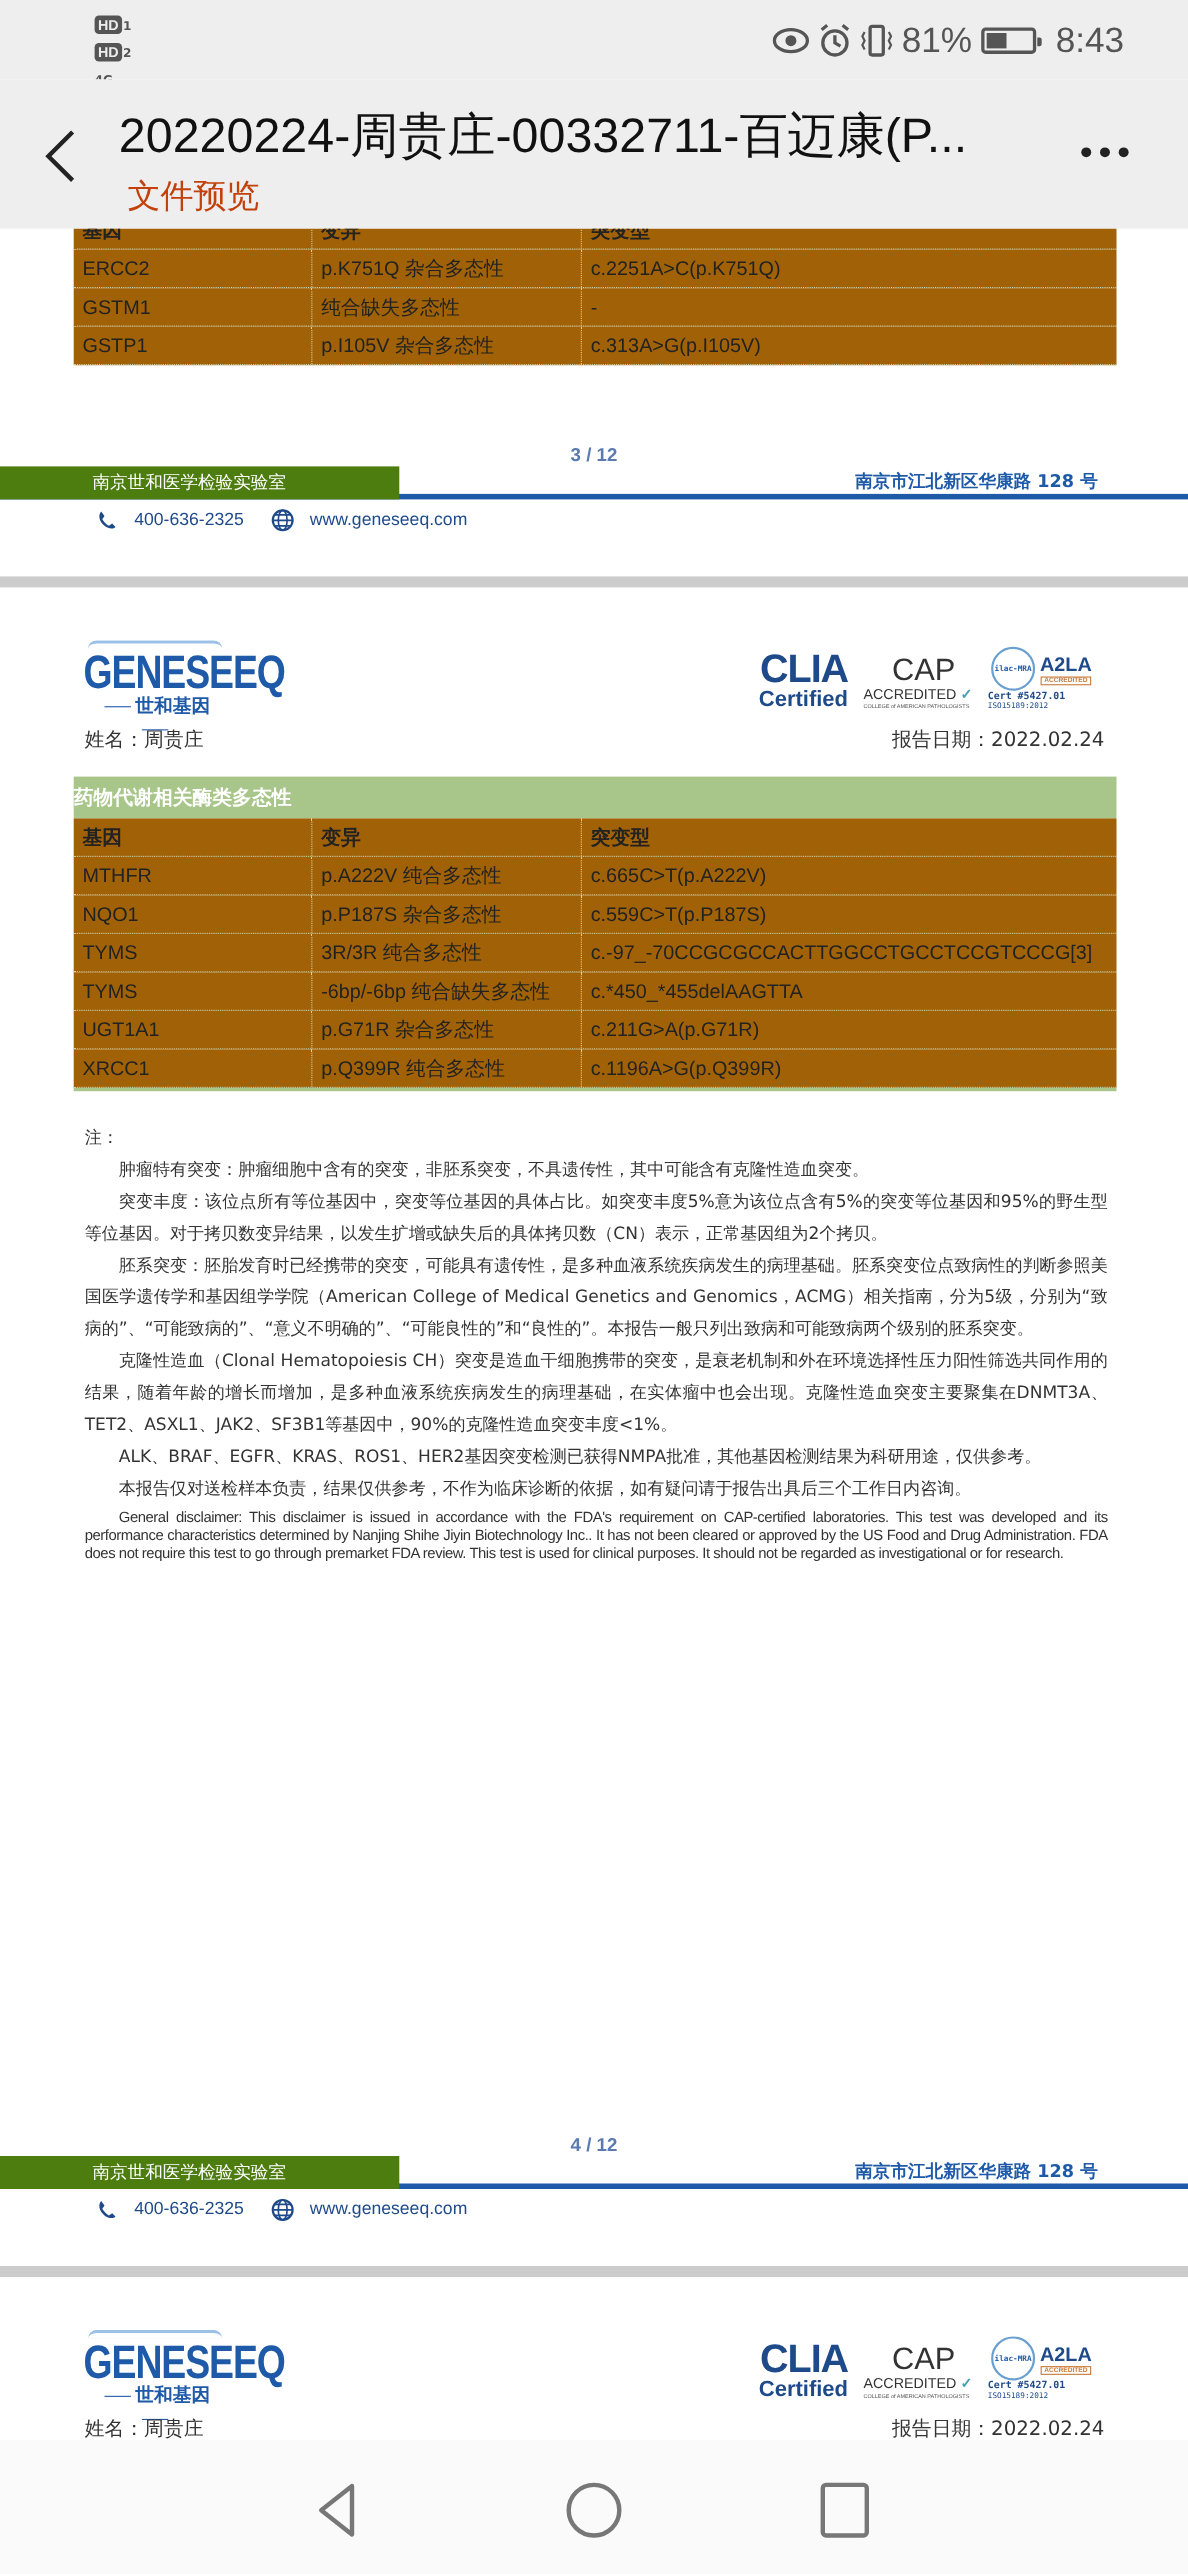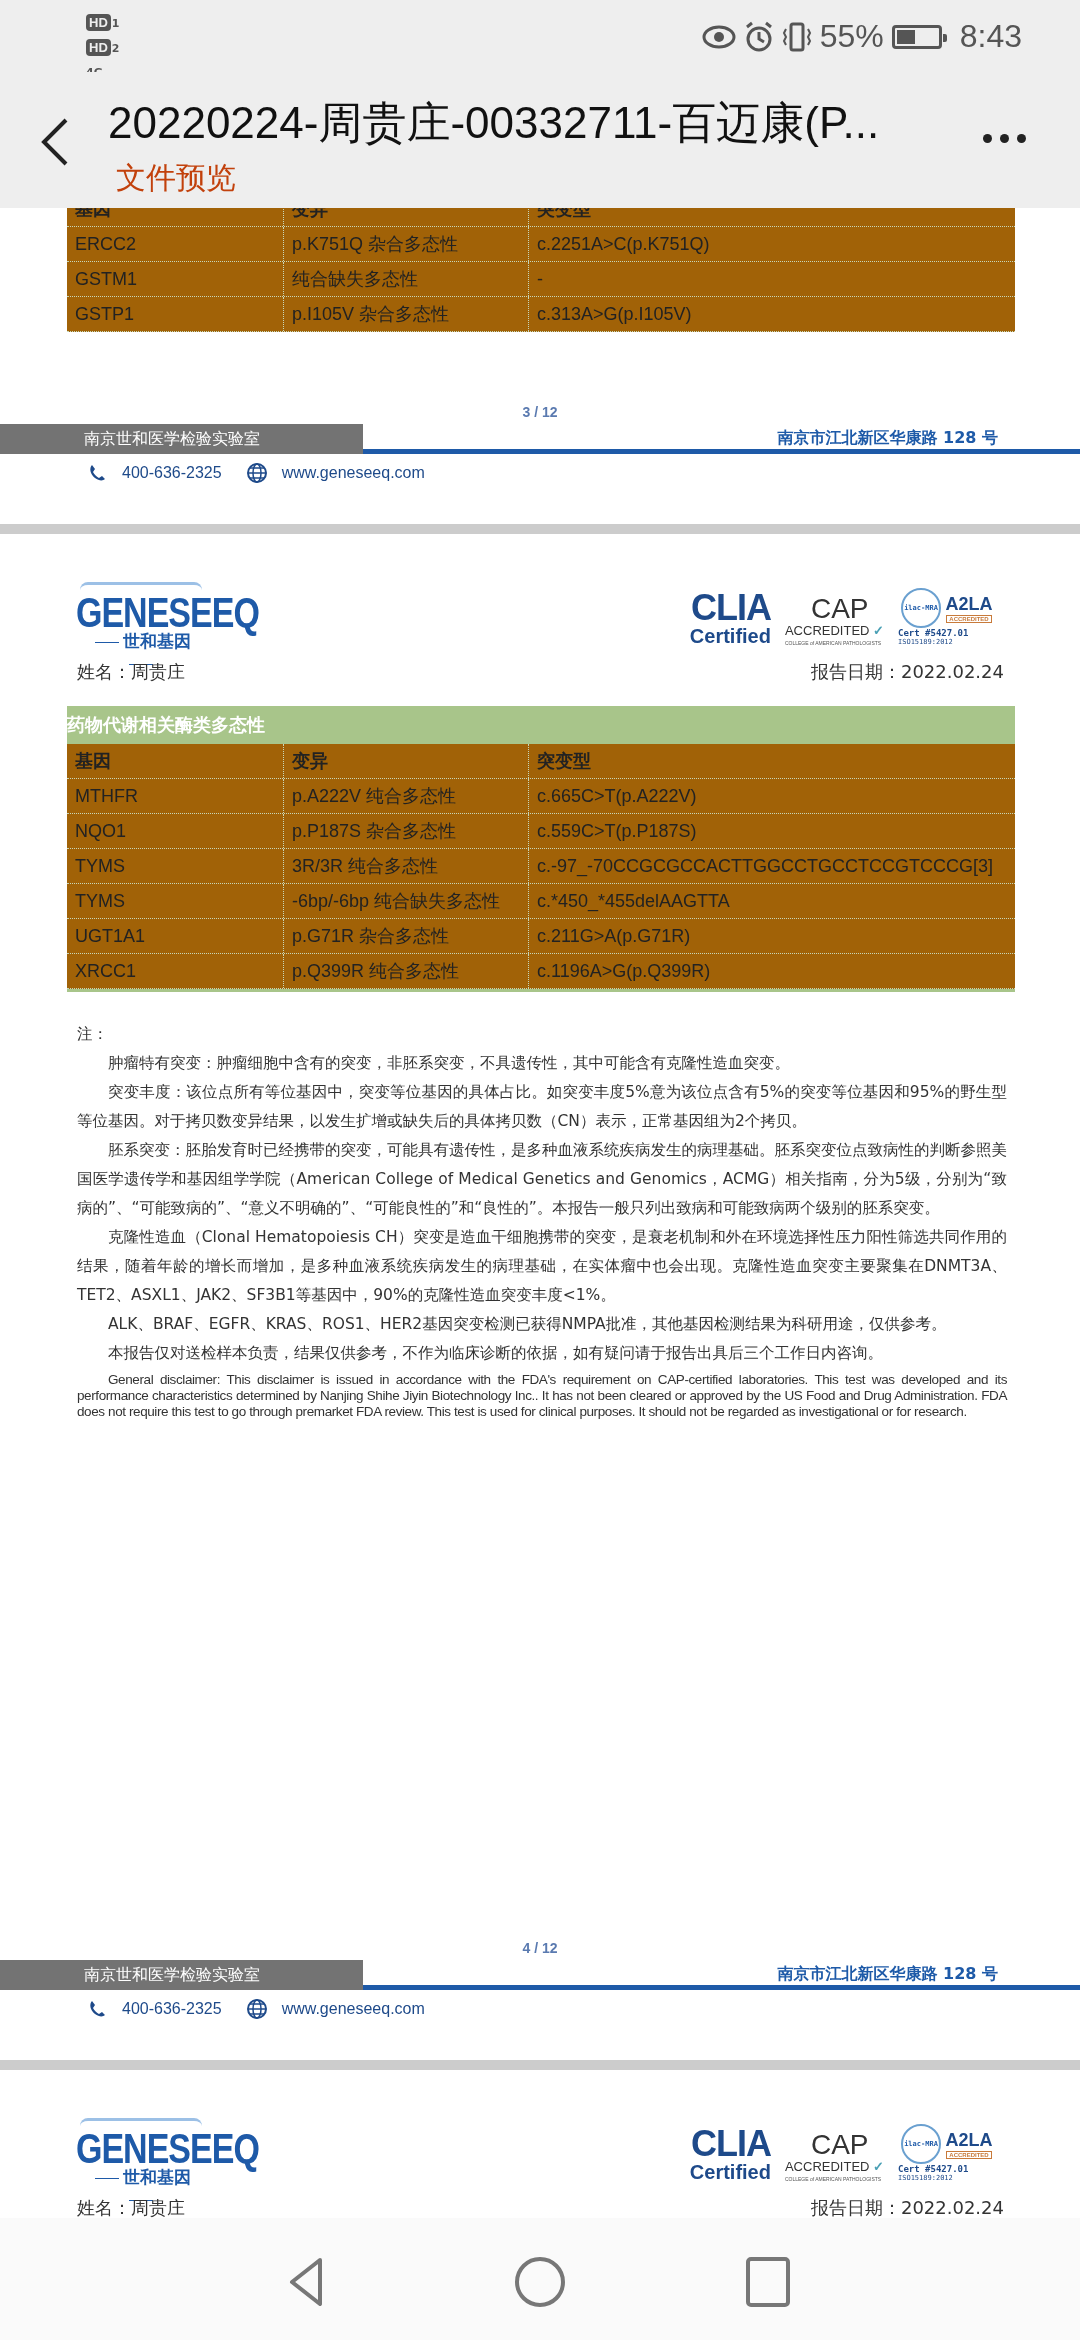--- a/index.html
+++ b/index.html
@@ -37,22 +37,22 @@
   .tbl .row { display: flex; height: 35px; border-bottom: 1px dotted #c8d7b8; background: #a16207; }
   .tbl .row .c { font-size: 18px; color: #222; padding-left: 8px; display: flex; align-items: center; border-right: 1px dotted #c8d7b8; }
   .tbl .row .c:last-child { border-right: none; }
   .c1 { width: 217px; } .c2 { width: 245px; } .c3 { flex: 1; }
   .tbl .hdrow .c { font-weight: bold; }
   .tbl .section { height: 38px; background: #a8c58a; color: #fff; font-weight: bold; font-size: 18px; display: flex; align-items: center; }
   .tbl .endline { height: 3px; background: #a8c58a; }
 
   
   .pfoot { position: absolute; left: 0; width: 1080px; height: 90px; }
-  .pnum { position: absolute; left: 0; width: 1080px; top: 0; text-align: center; font-family: "Liberation Sans", sans-serif; font-size: 14px; font-weight: bold; color: #5a7ab0; }
-  .pband { position: absolute; left: 0; top: 20px; width: 363px; height: 30px; background: #737373; color: #fff; font-size: 16px; padding-left: 84px; display: flex; align-items: center; }
+  .pnum { position: absolute; left: 0; width: 1080px; top: 0; text-align: center; font-family: "Liberation Sans", sans-serif; font-size: 17px; font-weight: bold; color: #5a7ab0; }
+  .pband { position: absolute; left: 0; top: 20px; width: 363px; height: 30px; background: #4d7c0f; color: #fff; font-size: 16px; padding-left: 84px; display: flex; align-items: center; }
   .pline { position: absolute; left: 0; top: 45px; width: 1080px; height: 5px; background: #1e5aa8; }
   .paddr { position: absolute; right: 82px; top: 24px; font-size: 16px; font-weight: bold; color: #1e5aa8; }
   .pcontact { position: absolute; left: 86px; top: 58px; display: flex; align-items: center; gap: 14px; font-family: "Liberation Sans", sans-serif; font-size: 16px; color: #1e4a8a; }
   .pcontact .ico { width: 22px; height: 22px; }
 
   
   .phead { position: absolute; left: 0; width: 1080px; height: 110px; }
   .logo { position: absolute; left: 76px; top: 0; width: 130px; height: 68px; }
   .logo-text { position: absolute; left: 0; top: 6px; font-family: "Liberation Sans", sans-serif; font-weight: bold; font-size: 34px; color: #1e5aa8; letter-spacing: -1px; transform: scaleY(1.25); transform-origin: top left; }
   .logo-arch { position: absolute; left: 4px; top: 0; width: 122px; height: 8px; border-top: 3px solid #9cc0e6; border-radius: 60px 60px 0 0; }
@@ -118,21 +118,21 @@
       </svg>
     <svg width="30" height="32" viewBox="0 0 30 32">
         <circle cx="15" cy="18" r="11" fill="none" stroke="#555" stroke-width="3"></circle>
         <path d="M15 11 V18 L20 21" stroke="#555" stroke-width="3" fill="none"></path>
         <path d="M3 6 L8 2 M27 6 L22 2" stroke="#555" stroke-width="3"></path>
       </svg>
     <svg width="30" height="32" viewBox="0 0 30 32">
         <rect x="9" y="3" width="12" height="26" rx="2" fill="none" stroke="#555" stroke-width="3"></rect>
         <path d="M4 8 L2 12 L4 16 L2 20 L4 24 M26 8 L28 12 L26 16 L28 20 L26 24" stroke="#555" stroke-width="2" fill="none"></path>
       </svg>
-    <span>55%</span>
+    <span>81%</span>
     <span class="battery"></span>
     <span style="margin-left:10px">8:43</span>
   </div>
 </div>
 
 <div class="appbar">
   <svg class="back" viewBox="0 0 40 60">
       <path d="M30 8 L8 30 L30 52" stroke="#222" stroke-width="4" fill="none"></path>
     </svg>
   <div class="title">20220224-周贵庄-00332711-百迈康(P...</div>

